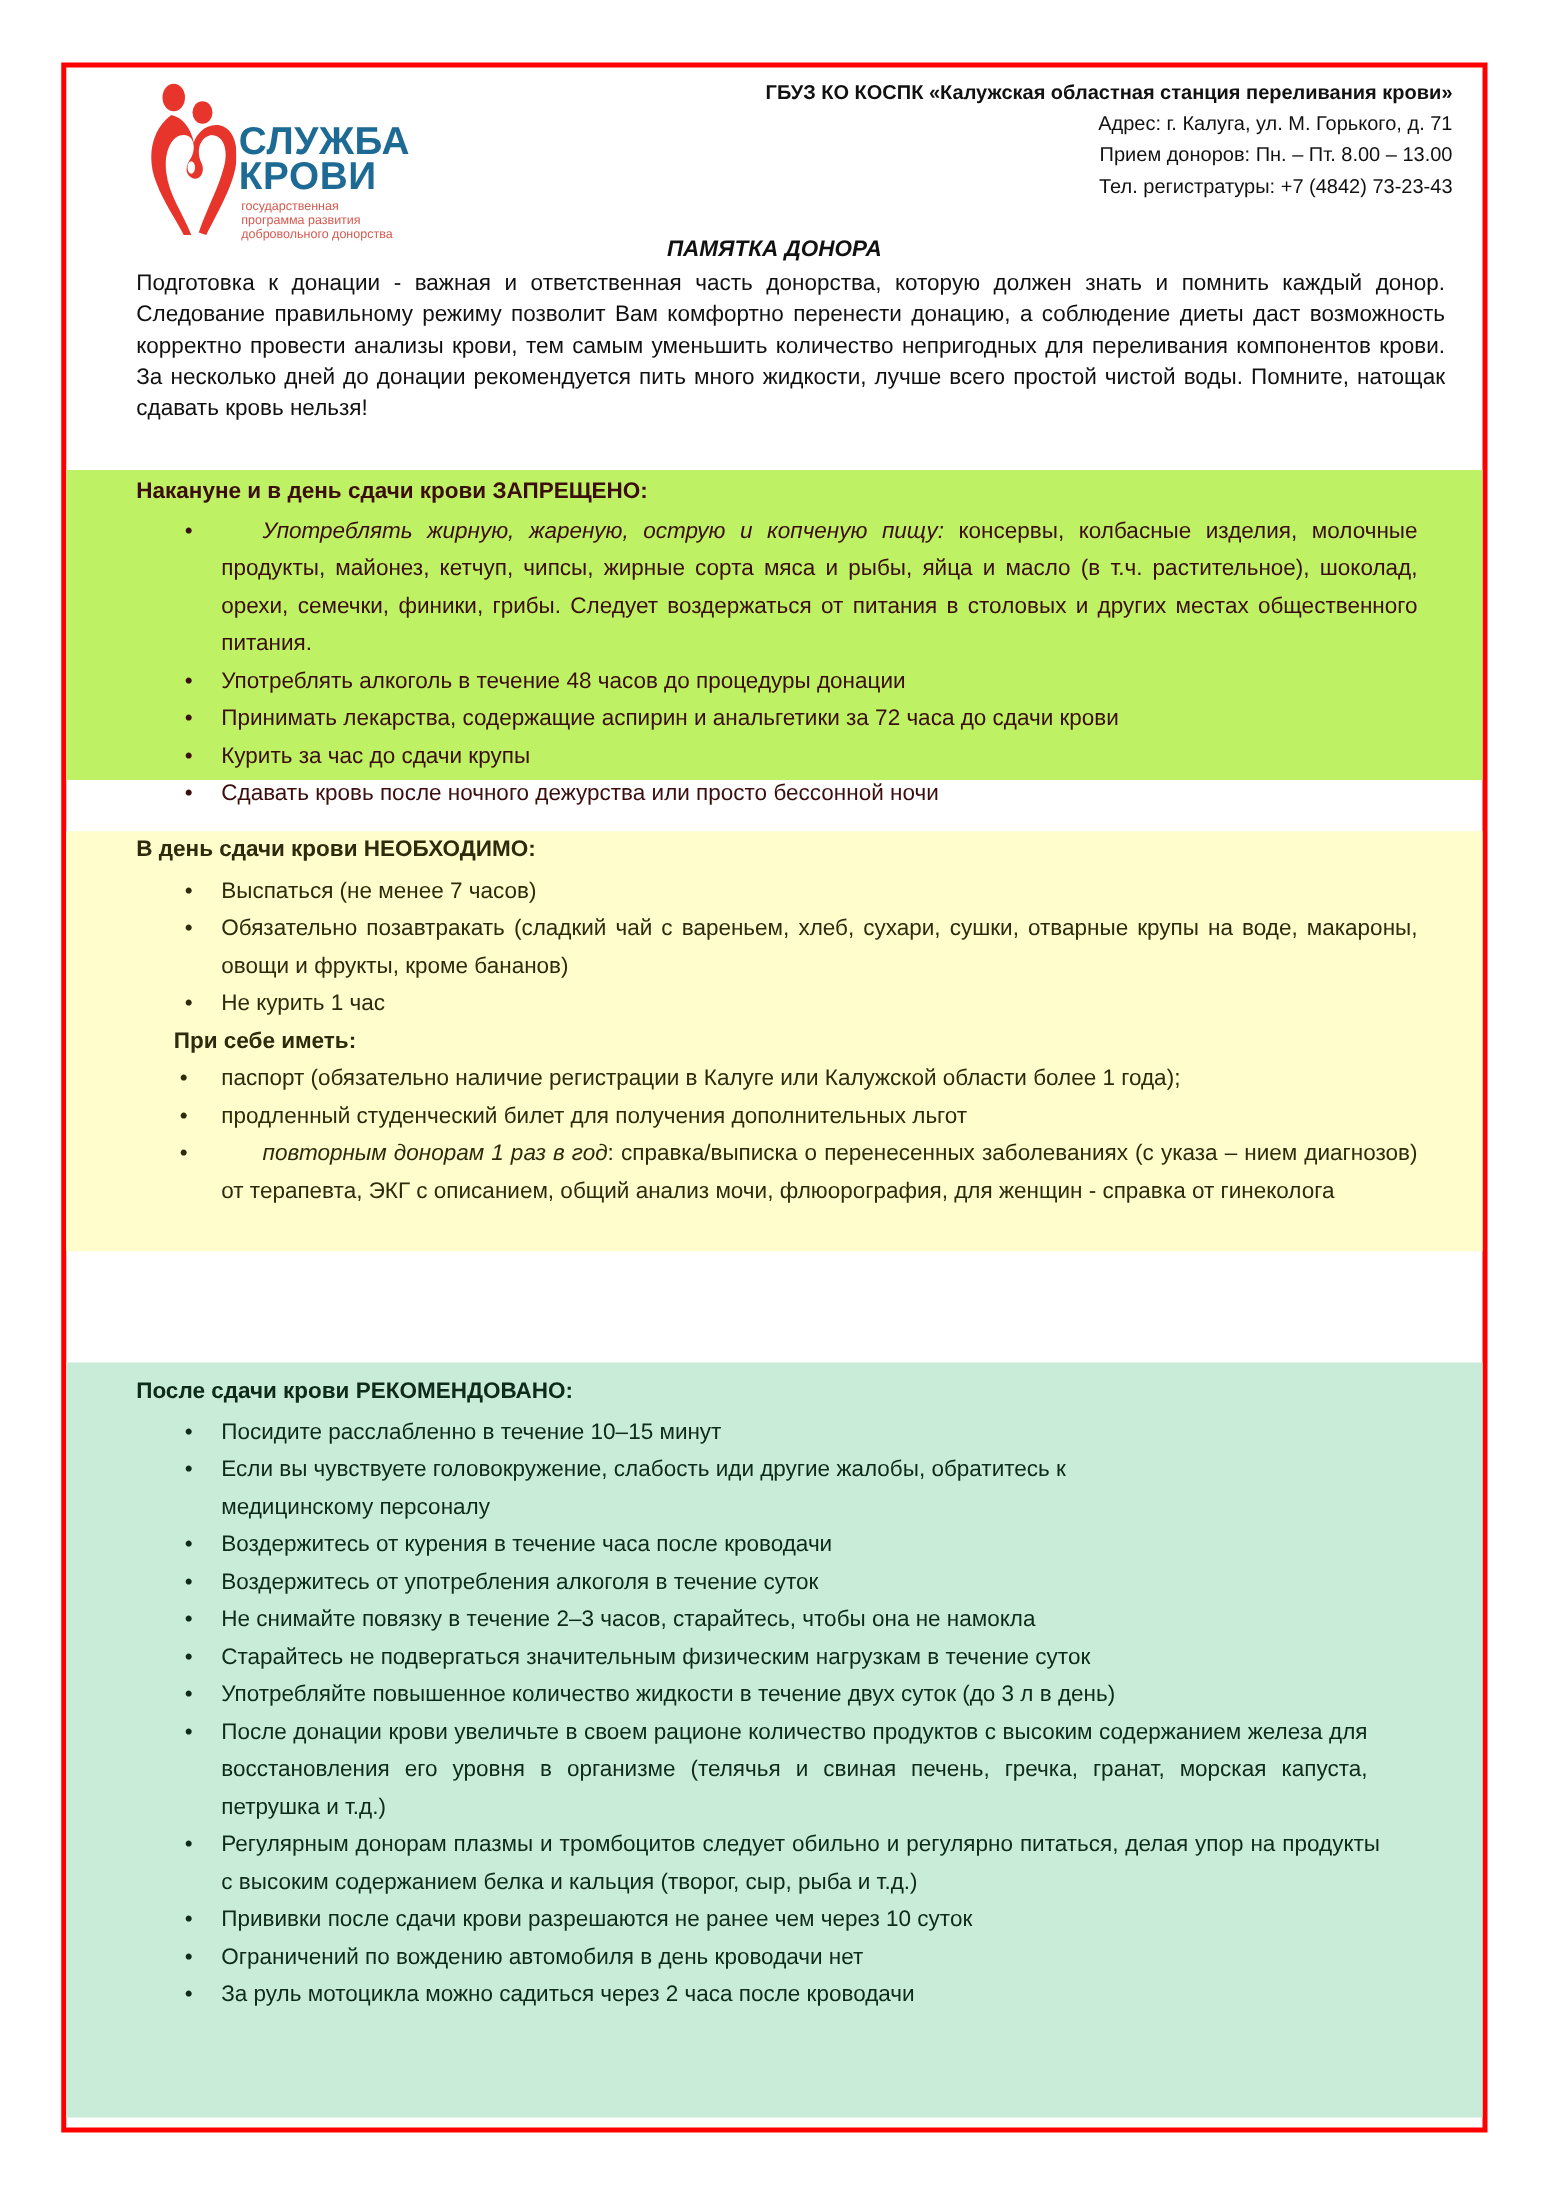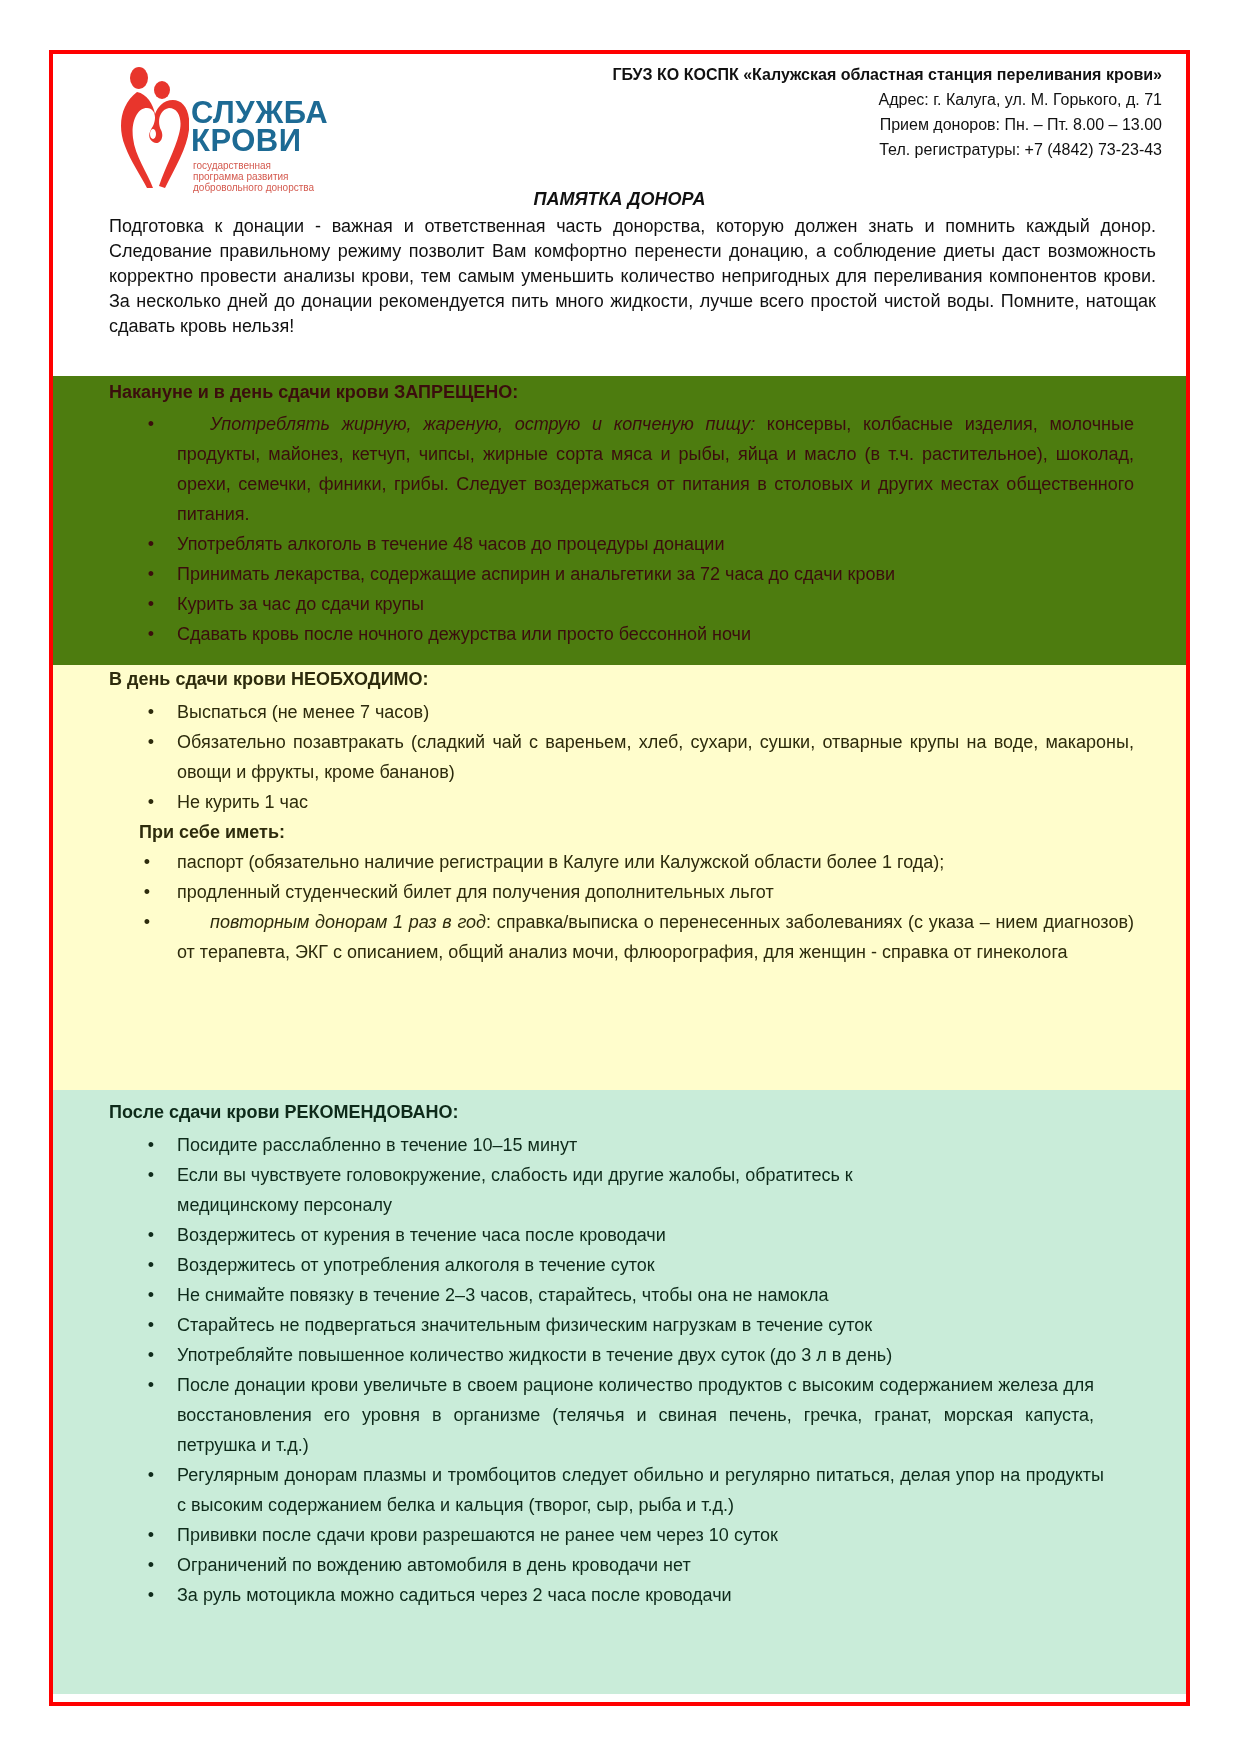--- a/index.html
+++ b/index.html
@@ -10,22 +10,22 @@
   }
   .logo { position: absolute; left: 64px; top: 10px; width: 240px; height: 140px; }
   .logo-mark { position: absolute; left: 0; top: 0; width: 72px; height: 130px; }
   .logo-title { position: absolute; left: 74px; top: 35px; color: #1d6a94; font-weight: bold; font-size: 31px; line-height: 28px; letter-spacing: 0.5px; }
   .logo-sub { position: absolute; left: 76px; top: 96px; color: #d45a4f; font-size: 10px; line-height: 11px; }
   .org { position: absolute; right: 24px; top: 8px; text-align: right; font-size: 16px; line-height: 25px; color: #111; }
   .org .org-name { font-weight: bold; }
   .doc-title { position: absolute; left: 0; width: 100%; top: 135px; text-align: center; font-weight: bold; font-size: 18px; color: #111; font-style: italic; }
   .intro { position: absolute; left: 56px; right: 30px; top: 160px; font-size: 18px; line-height: 25px; color: #111; text-align: justify; }
   .section { position: absolute; left: 0; width: 1133px; }
-  .sec-red { top: 322px; height: 289px; background: #4d7c0f; color: #3b0d0d; }
-  .sec-yellow { top: 611px; height: 425px; background: #fffdcc; color: #2d2b0c; }
+  .sec-red { top: 322px; height: 248px; background: #bef264; color: #3b0d0d; }
+  .sec-yellow { top: 611px; height: 336px; background: #fffdcc; color: #2d2b0c; }
   .sec-green { top: 1036px; height: 604px; background: #c9ecd9; color: #0e2a1a; }
   .sec-head { position: absolute; left: 56px; font-weight: bold; font-size: 18px; }
   ul.items { position: absolute; left: 0; right: 52px; margin: 0; padding: 0; list-style: none; }
   ul.items li { position: relative; padding-left: 124px; font-size: 18px; line-height: 30px; text-align: justify; }
   ul.items li .bullet { position: absolute; left: 88px; top: 0; width: 20px; text-align: center; }
   .em { font-weight: normal; font-style: italic; margin-left: 33px; }
   .subhead { position: relative; padding-left: 86px; font-weight: bold; font-size: 18px; line-height: 30px; }
 </style>
 </head>
 <body>

